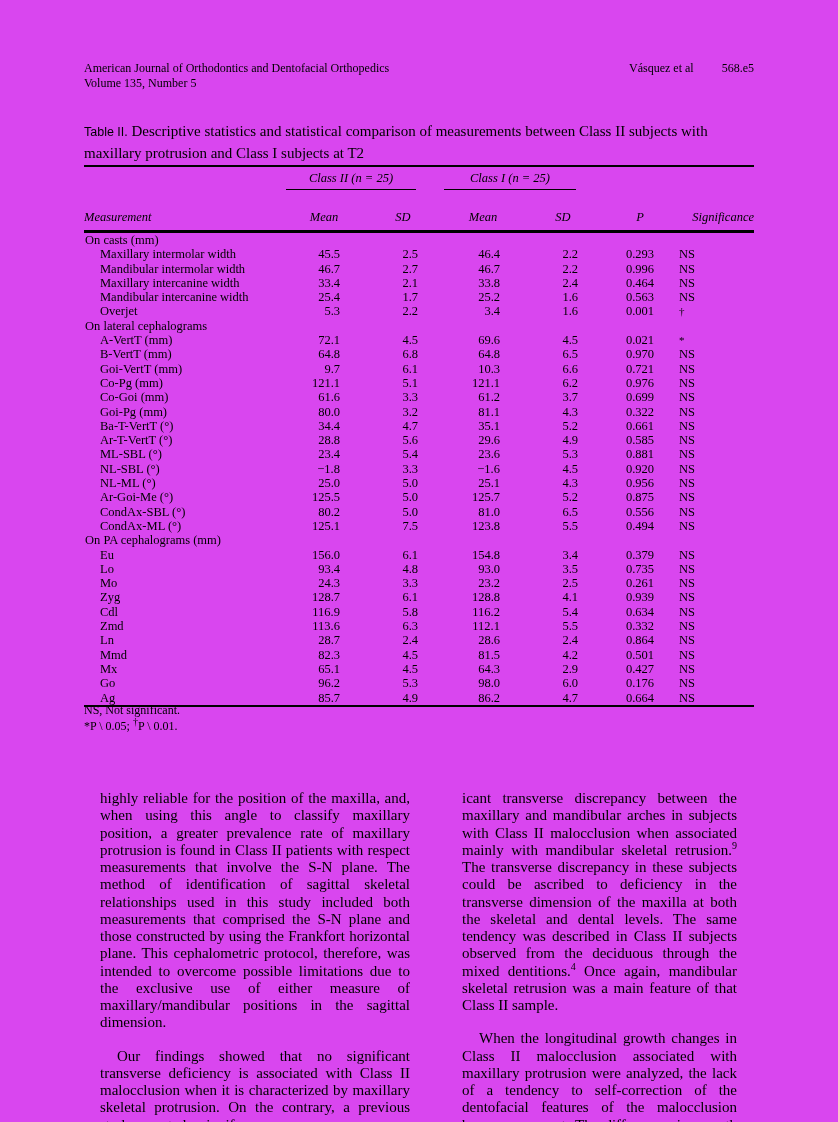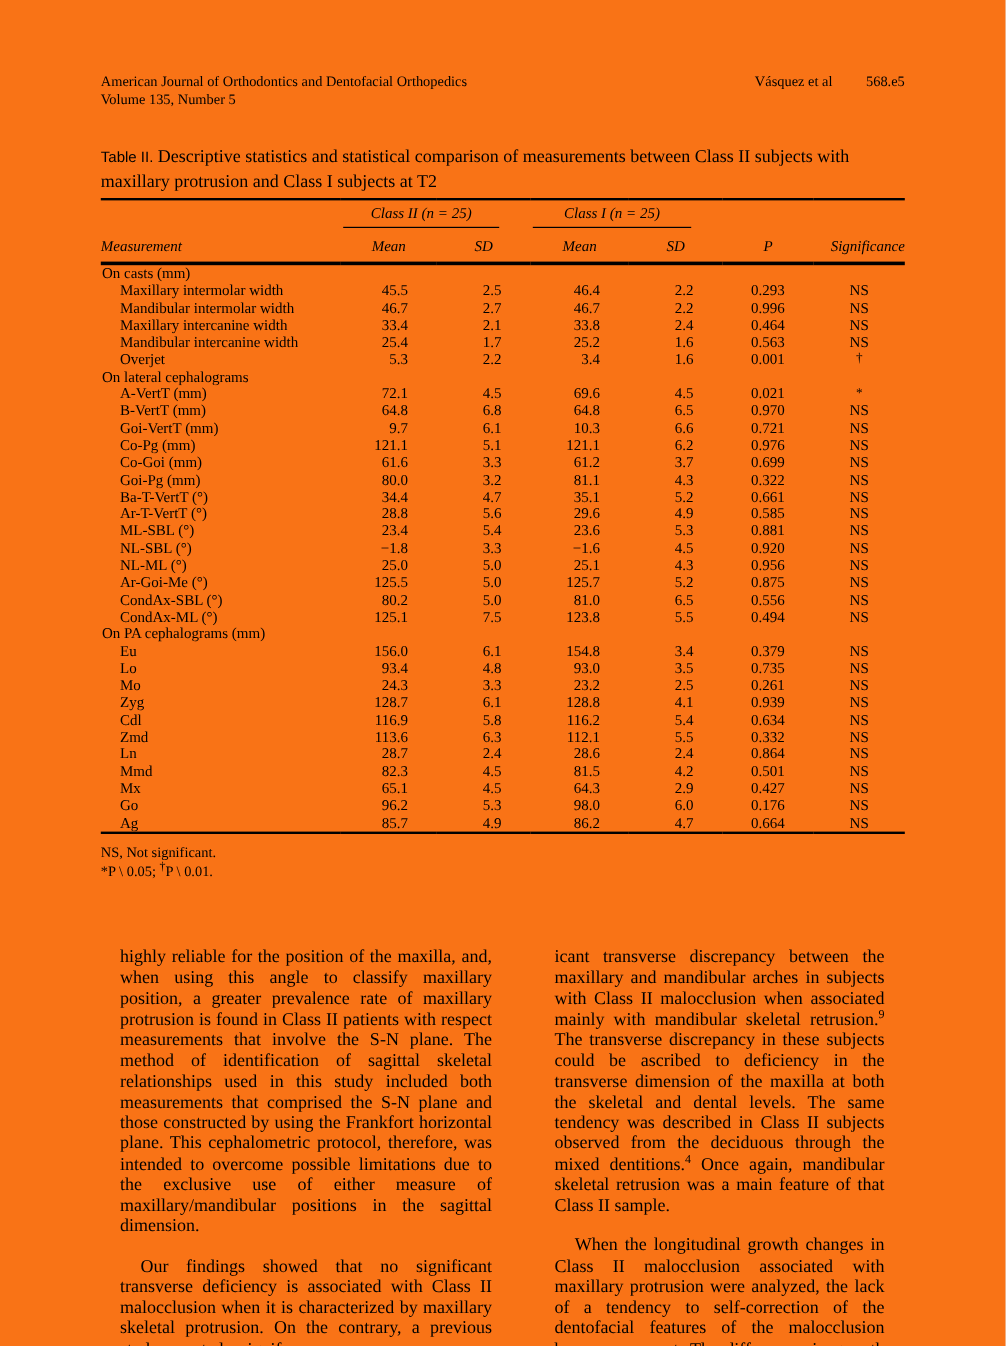--- a/index.html
+++ b/index.html
@@ -1,17 +1,17 @@
 <!DOCTYPE html>
 <html><head>
 <meta charset="utf-8">
 <style>
   html,body{margin:0;padding:0;background:#e8e8e8;}
   .page{
-    position:relative;width:838px;height:1122px;background:#f97316;
+    position:relative;width:838px;height:1122px;background:#d946ef;
     margin:0 auto;overflow:hidden;color:#000;
     font-family:"Liberation Serif", serif;
   }
   
   .runhead{
     position:absolute;top:61px;left:84px;width:670px;
     display:flex;justify-content:space-between;
     font-size:12px;line-height:15px;
   }
   .runhead .pageno{margin-left:28px;}
@@ -25,34 +25,34 @@
   .dtable{
     position:absolute;top:165px;left:84px;width:670px;
     border-collapse:collapse;table-layout:fixed;
     border-top:2.5px solid #000;border-bottom:2.5px solid #000;
     font-size:12.5px;
   }
   .dtable td,.dtable th{overflow:hidden;white-space:nowrap;}
   .grouprow td{padding:4px 0 0;}
   .groupline{
     border-bottom:1.5px solid #000;text-align:center;font-style:italic;
-    padding-bottom:3px;margin:0 26px 4px 2px;
+    padding-bottom:3px;margin:0 26px 16px 2px;
   }
   .colhead th{
     font-weight:normal;font-style:italic;
     border-bottom:3px solid #000;padding:4px 0 5px;
   }
   .h-meas{text-align:left;}
   .h-num{text-align:center;padding-right:12px;}
   .h-sig{text-align:right;margin-top:31px;}
   .dtable tbody td{height:14.3px;line-height:14.3px;padding-top:0;padding-bottom:0;}
   td.section-title{text-align:left;}
   td.meas{padding-left:16px;}
   td.num{text-align:right;padding-right:24px;}
-  td.sig{text-align:center;}
+  td.sig{text-align:left;}
   td.sig.sym{font-size:11px;}
   
   .footnotes{
     position:absolute;top:703px;left:84px;width:500px;
     font-size:12px;line-height:15.5px;
   }
   
   .bodycol{
     position:absolute;top:774px;
     font-size:15px;line-height:17.25px;text-align:justify;

